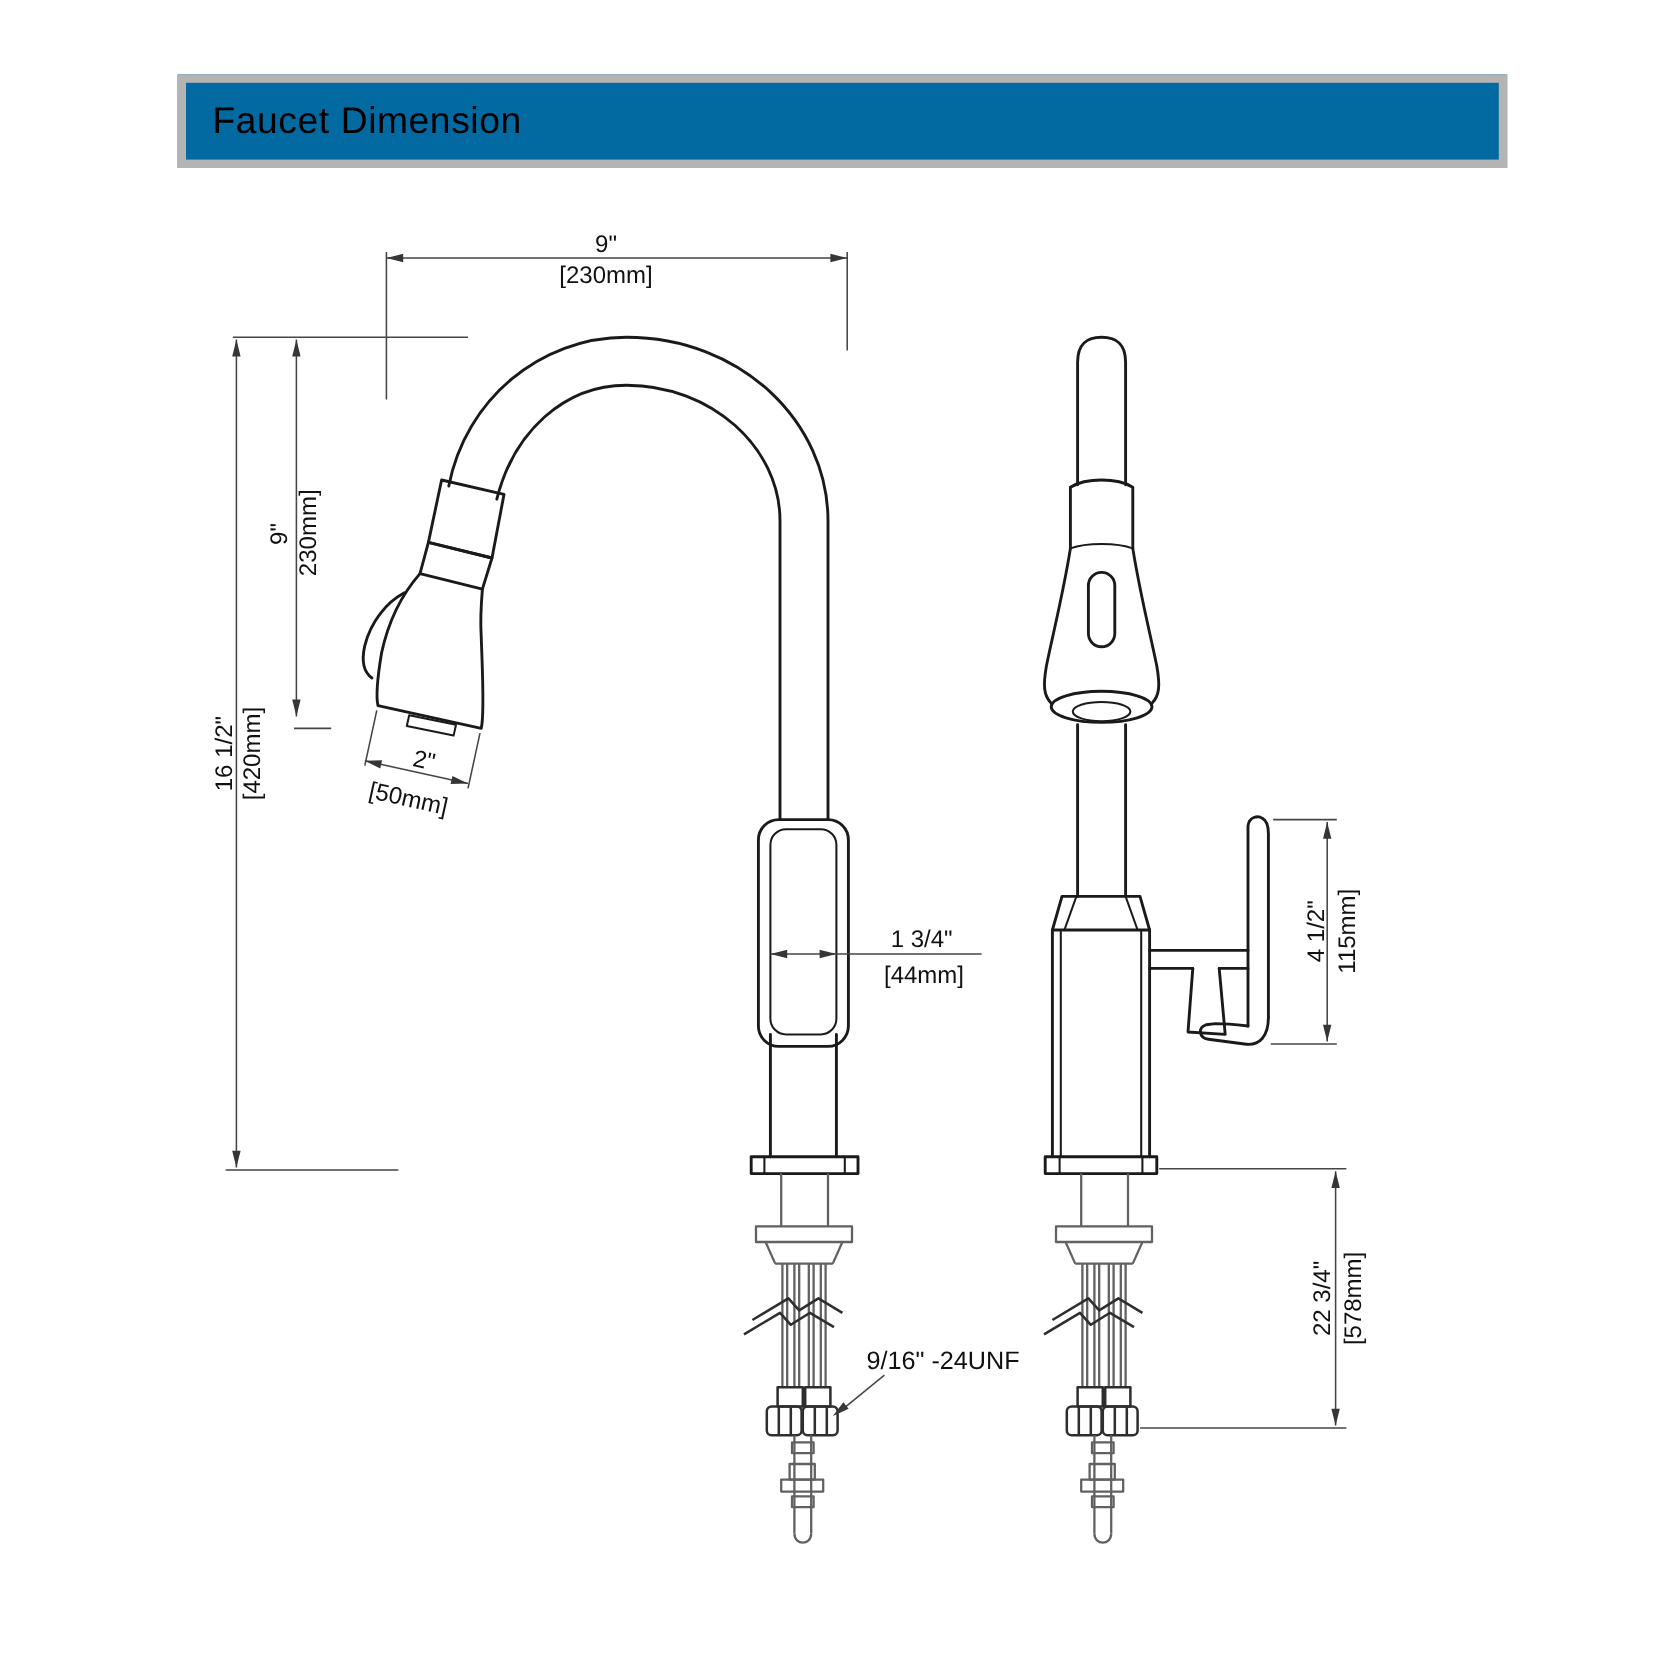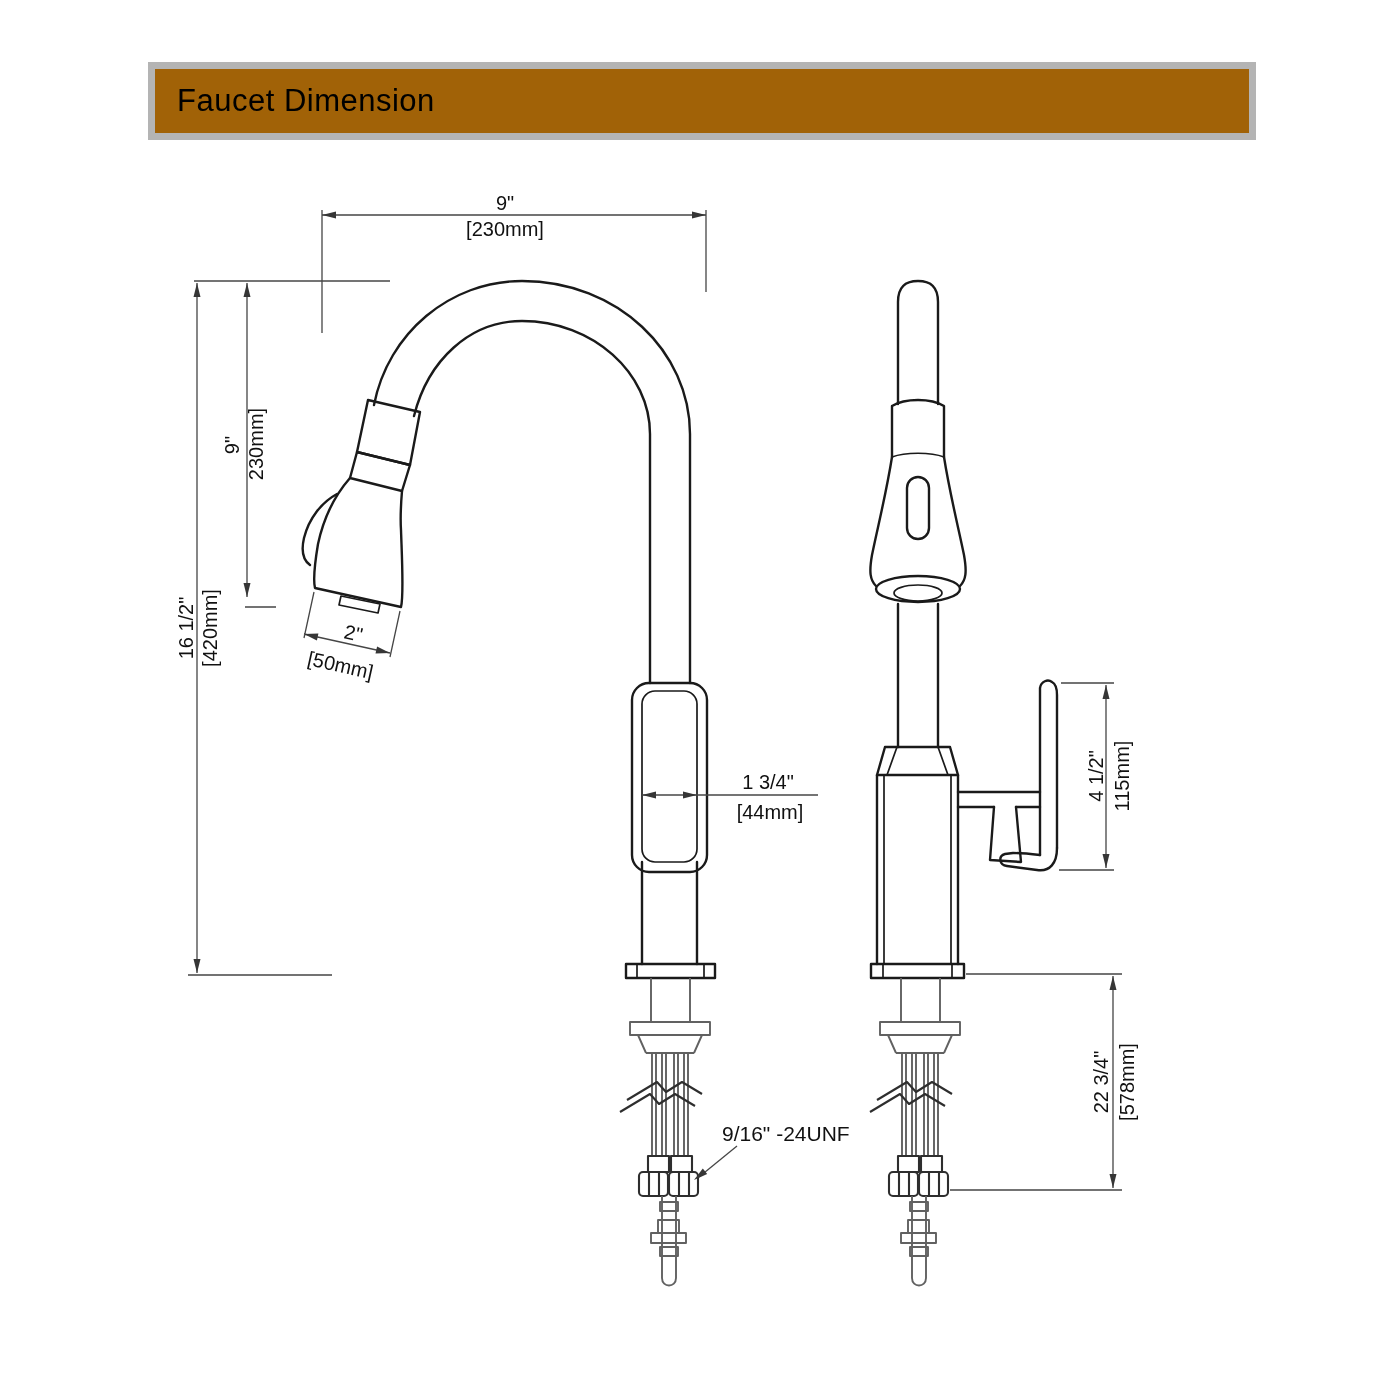--- a/index.html
+++ b/index.html
@@ -1,19 +1,19 @@
 <!DOCTYPE html>
 <html><head>
 <meta charset="utf-8">
 <style>
   html,body{margin:0;padding:0;background:#ffffff;}
   body{width:1400px;height:1400px;position:relative;overflow:hidden;
        font-family:"Liberation Sans",sans-serif;}
   .title-box{position:absolute;left:148px;top:62px;width:1108px;height:78px;
-       box-sizing:border-box;border:7px solid #b4b4b4;background:#a16207;
+       box-sizing:border-box;border:7px solid #b4b4b4;background:#0369a1;
        display:flex;align-items:center;padding-left:22px;}
   .title-box span{font-size:31px;color:#000;letter-spacing:0.5px;}
   svg{position:absolute;left:0;top:0;}
   .outline{fill:none;stroke:#1a1a1a;stroke-width:2.4;stroke-linejoin:round;stroke-linecap:round;}
   .thin{fill:none;stroke:#1a1a1a;stroke-width:1.7;stroke-linejoin:round;}
   .deck{fill:none;stroke:#616161;stroke-width:1.9;stroke-linejoin:round;}
   .deckdark{fill:none;stroke:#2e2e2e;stroke-width:2.1;stroke-linejoin:round;}
   .dimline{fill:none;stroke:#464646;stroke-width:1.3;}
   .dimarrow{fill:#363636;stroke:none;}
   text.dim{font-family:"Liberation Sans",sans-serif;font-size:20px;fill:#111;}

